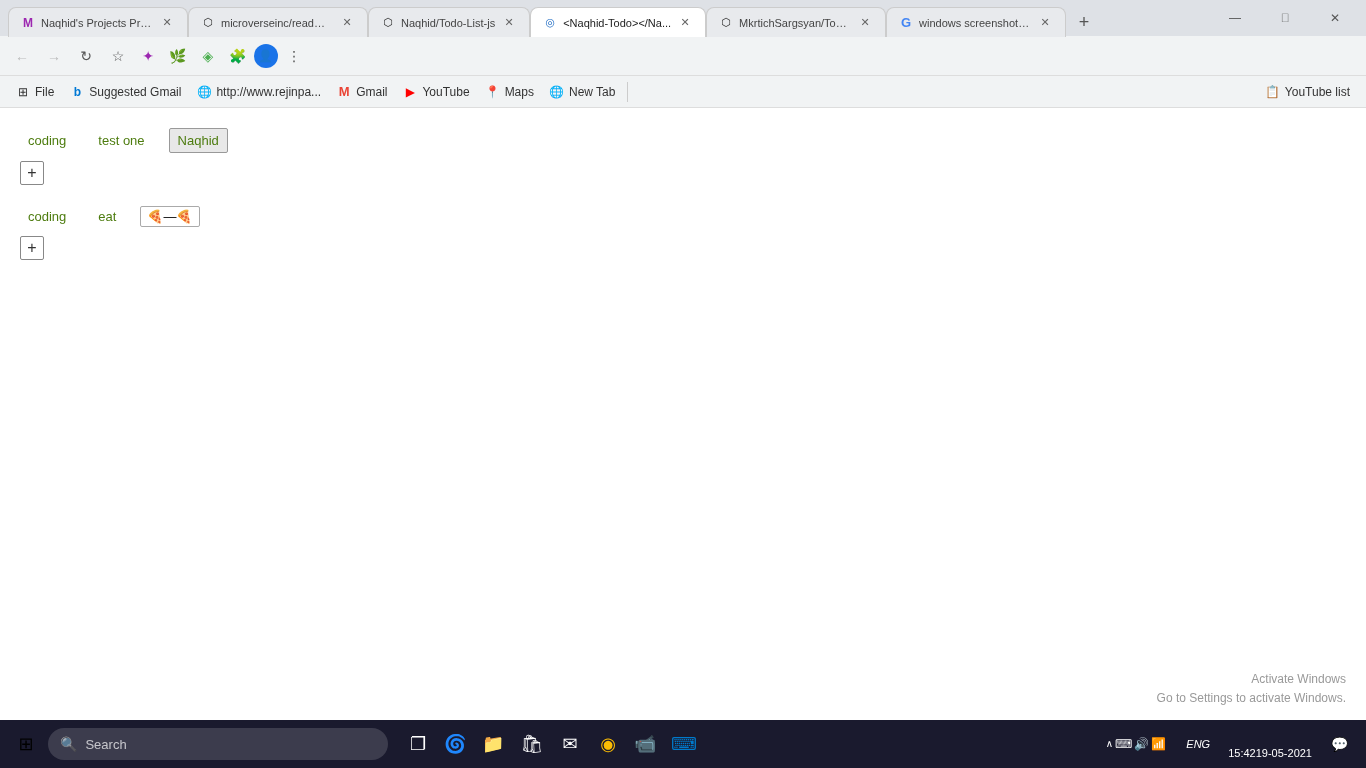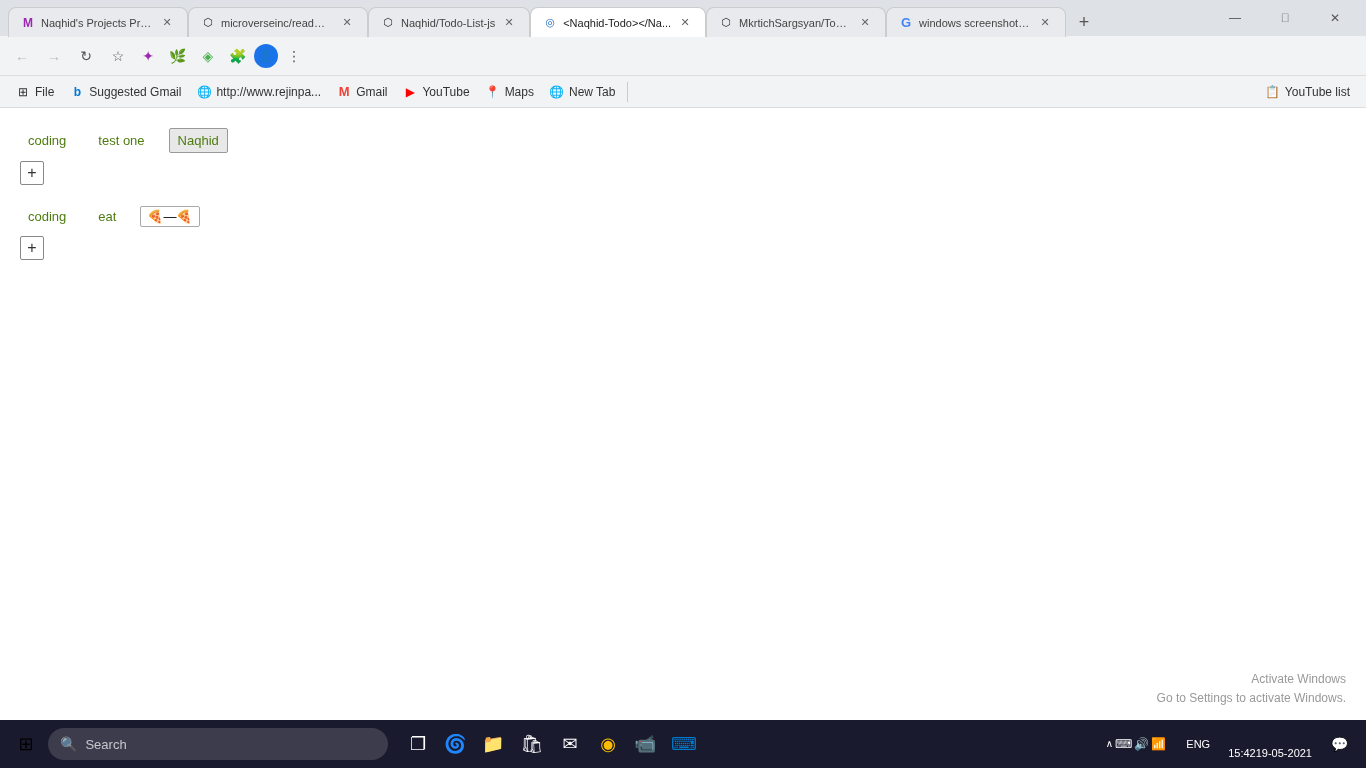--- a/index.html
+++ b/index.html
@@ -560,21 +560,21 @@
       <div class="taskbar-icon" style="color:#007acc;">⌨</div>
     </div>
     <div class="taskbar-right">
       <div class="taskbar-sys">
         <span style="color:white; font-size:10px;">∧</span>
         <span style="color:white; font-size:12px;">⌨</span>
         <span style="color:white; font-size:12px;">🔊</span>
         <span style="color:white; font-size:12px;">📶</span>
       </div>
       <div class="taskbar-sys">
-        <span style="color:white;">ENG</span>
+        <span style="color:white;font-style:italic;">ENG</span>
       </div>
       <div class="sys-clock">
         <span>15:42</span>
         <span>19-05-2021</span>
       </div>
       <div class="taskbar-icon" style="color:white; font-size:14px;">💬</div>
     </div>
   </div>
 </div>
 

